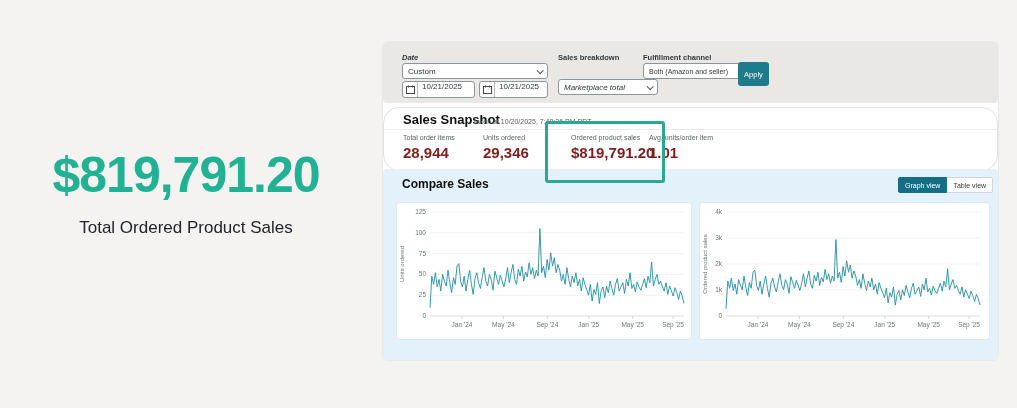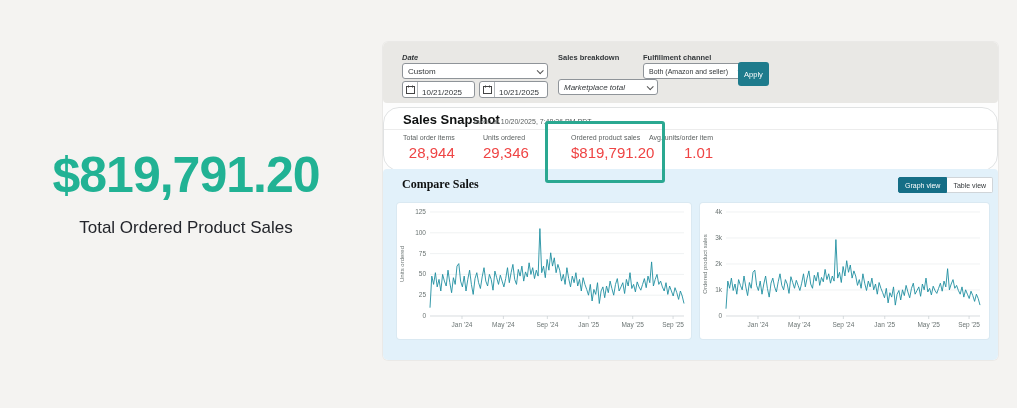--- a/index.html
+++ b/index.html
@@ -12,38 +12,38 @@
   .headline-label{margin-top:14px;font-size:17px;color:#23252b;}
 
   
   .dashboard{position:absolute;left:383px;top:42px;width:615px;height:318px;background:#fdfdfd;border-radius:5px;overflow:hidden;box-shadow:0 0 0 1px rgba(0,0,0,.04);}
 
   
   .filter-card{position:absolute;left:0;top:0;width:615px;height:61px;background:#e9e8e5;border-radius:4px;}
   .f-label{position:absolute;font-size:7.5px;font-weight:bold;color:#33373a;}
   .sel{position:absolute;height:16px;background:#fff;border:1px solid #8f9499;border-radius:3px;display:flex;align-items:center;padding:4px 5px;box-sizing:border-box;font-size:8px;color:#33373a;}
   .sel .chev{margin-left:auto;width:4px;height:4px;border-right:1.2px solid #555;border-bottom:1.2px solid #555;transform:rotate(45deg) translateY(-1px);}
-  .date-input{position:absolute;height:17px;background:#fff;border:1px solid #8f9499;border-radius:3px;display:flex;align-items:flex-end;box-sizing:border-box;font-size:8px;color:#33373a;}
+  .date-input{position:absolute;height:17px;background:#fff;border:1px solid #8f9499;border-radius:3px;display:flex;align-items:flex-start;box-sizing:border-box;font-size:8px;color:#33373a;}
   .date-input .cal{width:14px;height:100%;display:flex;align-items:center;justify-content:center;border-right:1px solid #b6babd;}
   .date-input .dval{padding-left:4px;}
   .apply-btn{position:absolute;left:355px;top:20px;width:31px;height:24px;background:#1e7b8c;border-radius:3px;color:#fff;font-size:7.5px;display:flex;align-items:center;justify-content:center;}
 
   
   .snapshot-card{position:absolute;left:0;top:65px;width:615px;height:64px;background:#fff;border:1px solid #e0e2e3;border-radius:16px;box-sizing:border-box;}
   .ss-title{position:absolute;left:19px;top:4px;font-size:13px;font-weight:600;color:#0f1111;}
   .ss-taken{position:absolute;left:90px;top:10px;font-size:7px;color:#5a5f5f;}
   .ss-divider{position:absolute;left:0;top:21px;width:100%;height:1px;background:#ececec;}
   .metric{position:absolute;top:26px;}
   .metric .m-label{font-size:7px;color:#5a5f5f;white-space:nowrap;}
-  .metric .m-value{margin-top:3px;font-size:15px;font-weight:normal;color:#ef4444;white-space:nowrap;text-align:right;}
+  .metric .m-value{margin-top:3px;font-size:15px;font-weight:bold;color:#7f1d1d;white-space:nowrap;}
   .highlight-box{position:absolute;left:162px;top:79px;width:114px;height:56px;border:3px solid #2aa891;border-radius:3px;z-index:6;pointer-events:none;}
 
   
   .compare-card{position:absolute;left:0;top:127px;width:615px;height:191px;background:#e2f1fa;border-radius:4px;}
-  .cs-title{position:absolute;left:19px;top:8px;font-size:12px;font-weight:bold;color:#0f1111;font-family:Liberation Serif, serif;}
+  .cs-title{position:absolute;left:19px;top:8px;font-size:12px;font-weight:bold;color:#0f1111;}
   .view-toggle{position:absolute;left:515px;top:8px;height:16px;display:flex;}
   .vt-btn{height:16px;display:flex;align-items:center;justify-content:center;font-size:7px;box-sizing:border-box;padding:0 6px;}
   .vt-active{background:#156e86;color:#fff;border:1px solid #156e86;border-radius:2px 0 0 2px;}
   .vt-inactive{background:#fff;color:#33373a;border:1px solid #d0d5d9;border-left:none;border-radius:0 2px 2px 0;}
   .chart-card{position:absolute;top:34px;background:#fff;border-radius:3px;box-shadow:0 0 0 1px rgba(0,0,0,.03);}
   .chart-card.left{left:14px;width:294px;height:136px;}
   .chart-card.right{left:317px;width:289px;height:136px;}
   .chart-card svg{display:block;}
   .bottom-row{position:absolute;left:0;top:176px;width:615px;height:15px;}
   .br-compare{position:absolute;left:20px;top:2px;font-size:10px;font-weight:bold;color:#0f1111;}

